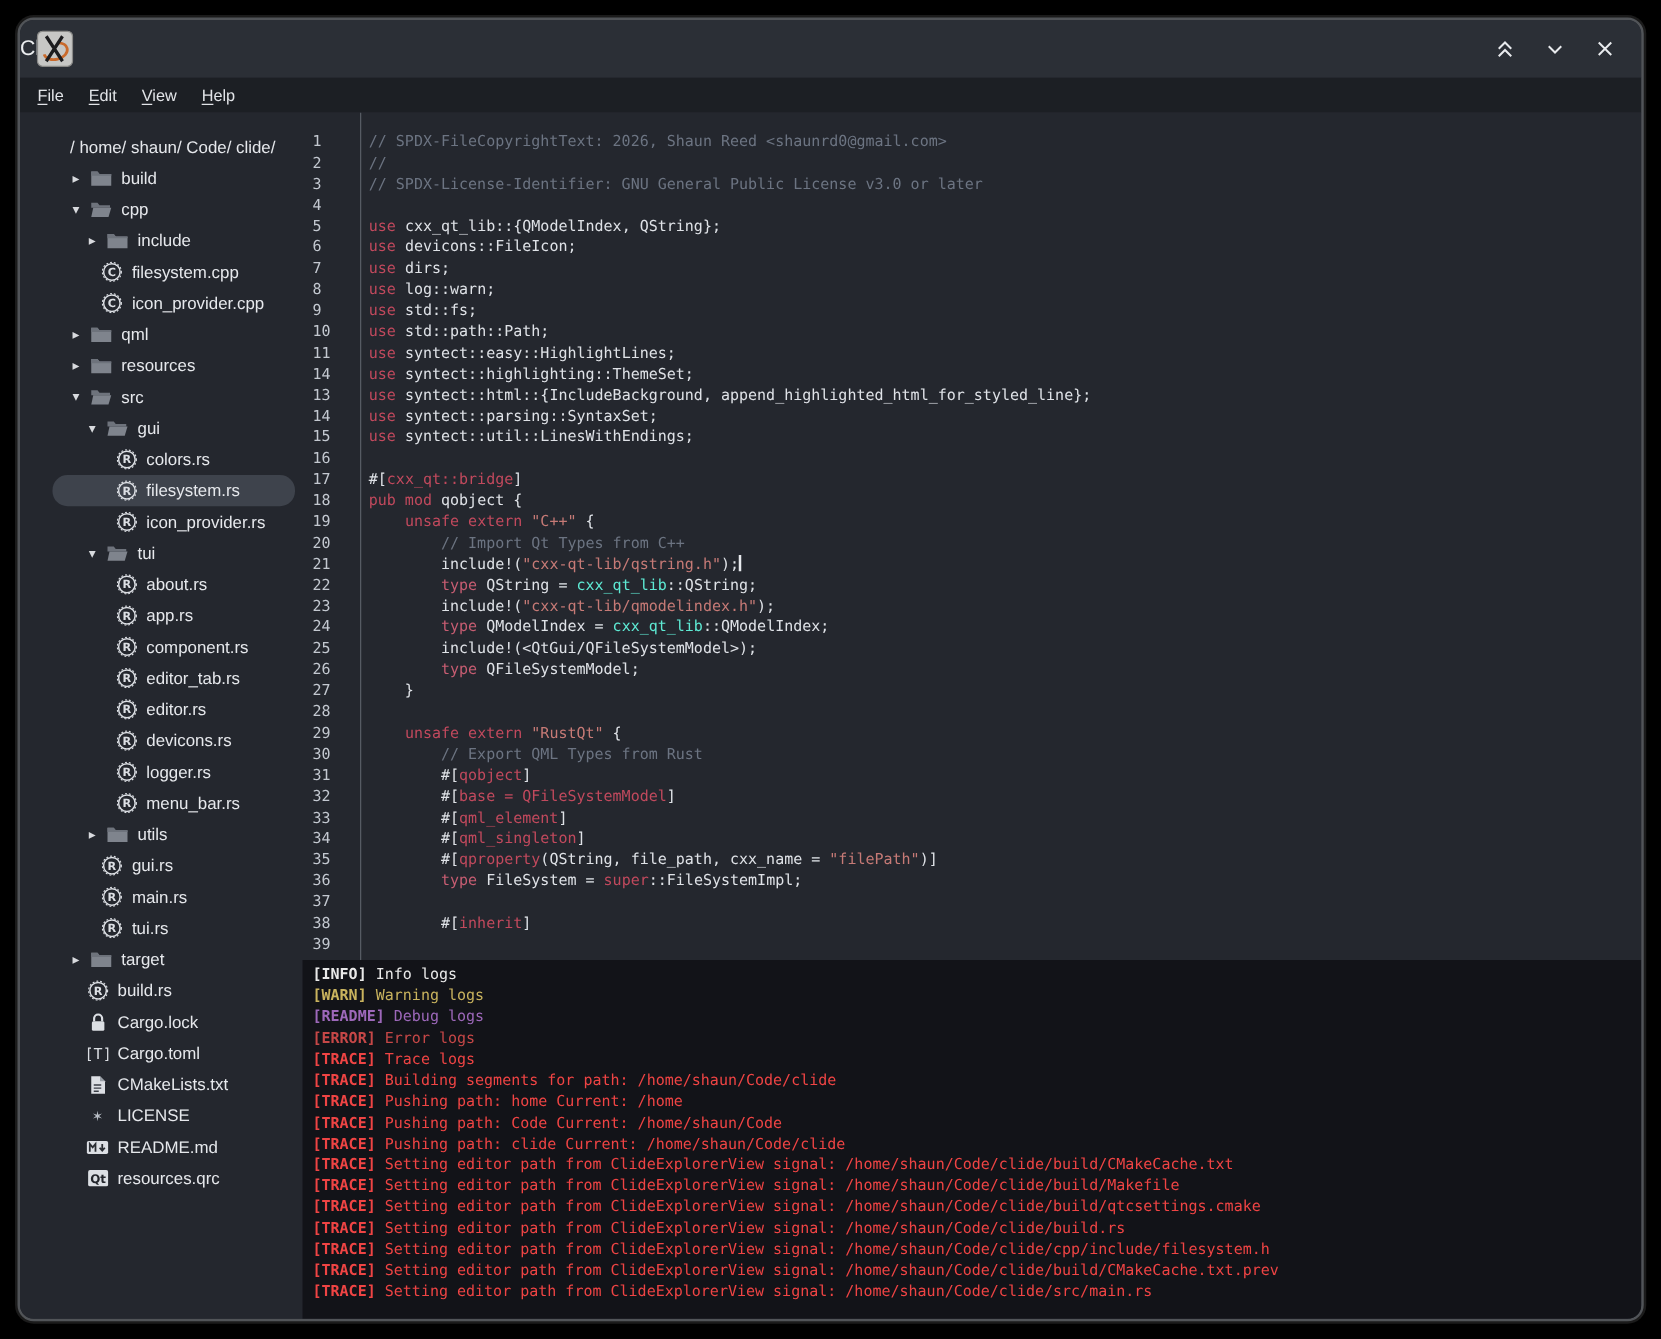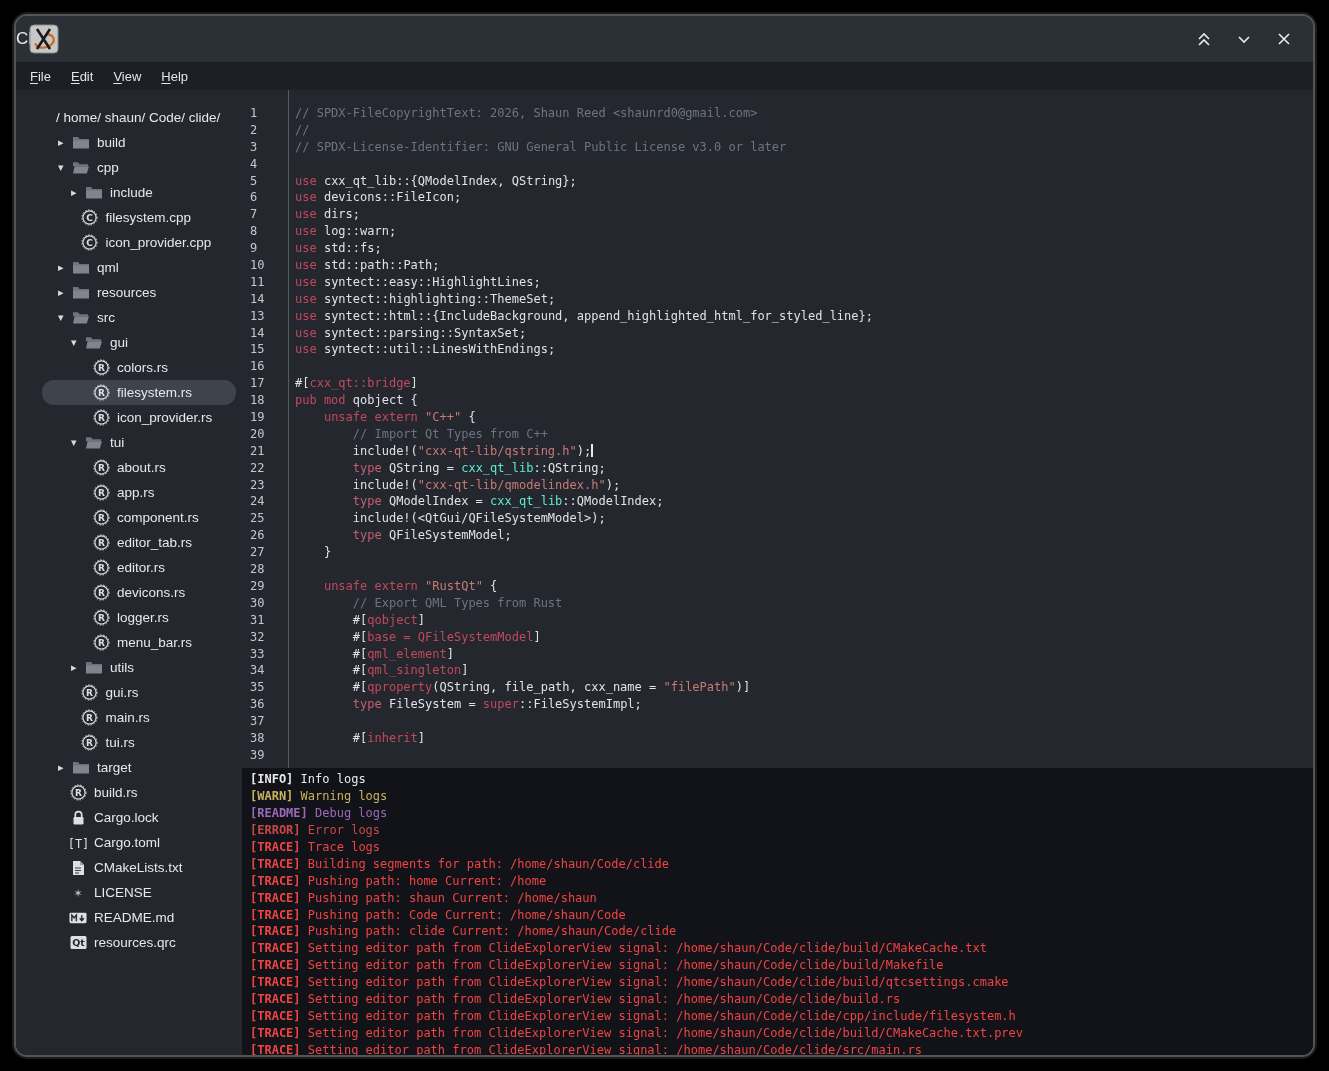--- a/index.html
+++ b/index.html
@@ -470,21 +470,20 @@
         </div>
     </div>
     <div class="logpanel" id="logs">
         <div class="log-line log-info"><b>[INFO]</b> Info logs</div>
         <div class="log-line log-warn"><b>[WARN]</b> Warning logs</div>
         <div class="log-line log-debug"><b>[README]</b> Debug logs</div>
         <div class="log-line log-error"><b>[ERROR]</b> Error logs</div>
         <div class="log-line log-trace"><b>[TRACE]</b> Trace logs</div>
         <div class="log-line log-trace"><b>[TRACE]</b> Building segments for path: /home/shaun/Code/clide</div>
         <div class="log-line log-trace"><b>[TRACE]</b> Pushing path: home Current: /home</div>
-        <div class="log-line log-trace"><b>[TRACE]</b> Pushing path: shaun Current: /home/shaun</div>
         <div class="log-line log-trace"><b>[TRACE]</b> Pushing path: Code Current: /home/shaun/Code</div>
         <div class="log-line log-trace"><b>[TRACE]</b> Pushing path: clide Current: /home/shaun/Code/clide</div>
         <div class="log-line log-trace"><b>[TRACE]</b> Setting editor path from ClideExplorerView signal: /home/shaun/Code/clide/build/CMakeCache.txt</div>
         <div class="log-line log-trace"><b>[TRACE]</b> Setting editor path from ClideExplorerView signal: /home/shaun/Code/clide/build/Makefile</div>
         <div class="log-line log-trace"><b>[TRACE]</b> Setting editor path from ClideExplorerView signal: /home/shaun/Code/clide/build/qtcsettings.cmake</div>
         <div class="log-line log-trace"><b>[TRACE]</b> Setting editor path from ClideExplorerView signal: /home/shaun/Code/clide/build.rs</div>
         <div class="log-line log-trace"><b>[TRACE]</b> Setting editor path from ClideExplorerView signal: /home/shaun/Code/clide/cpp/include/filesystem.h</div>
         <div class="log-line log-trace"><b>[TRACE]</b> Setting editor path from ClideExplorerView signal: /home/shaun/Code/clide/build/CMakeCache.txt.prev</div>
         <div class="log-line log-trace"><b>[TRACE]</b> Setting editor path from ClideExplorerView signal: /home/shaun/Code/clide/src/main.rs</div>
       </div>

